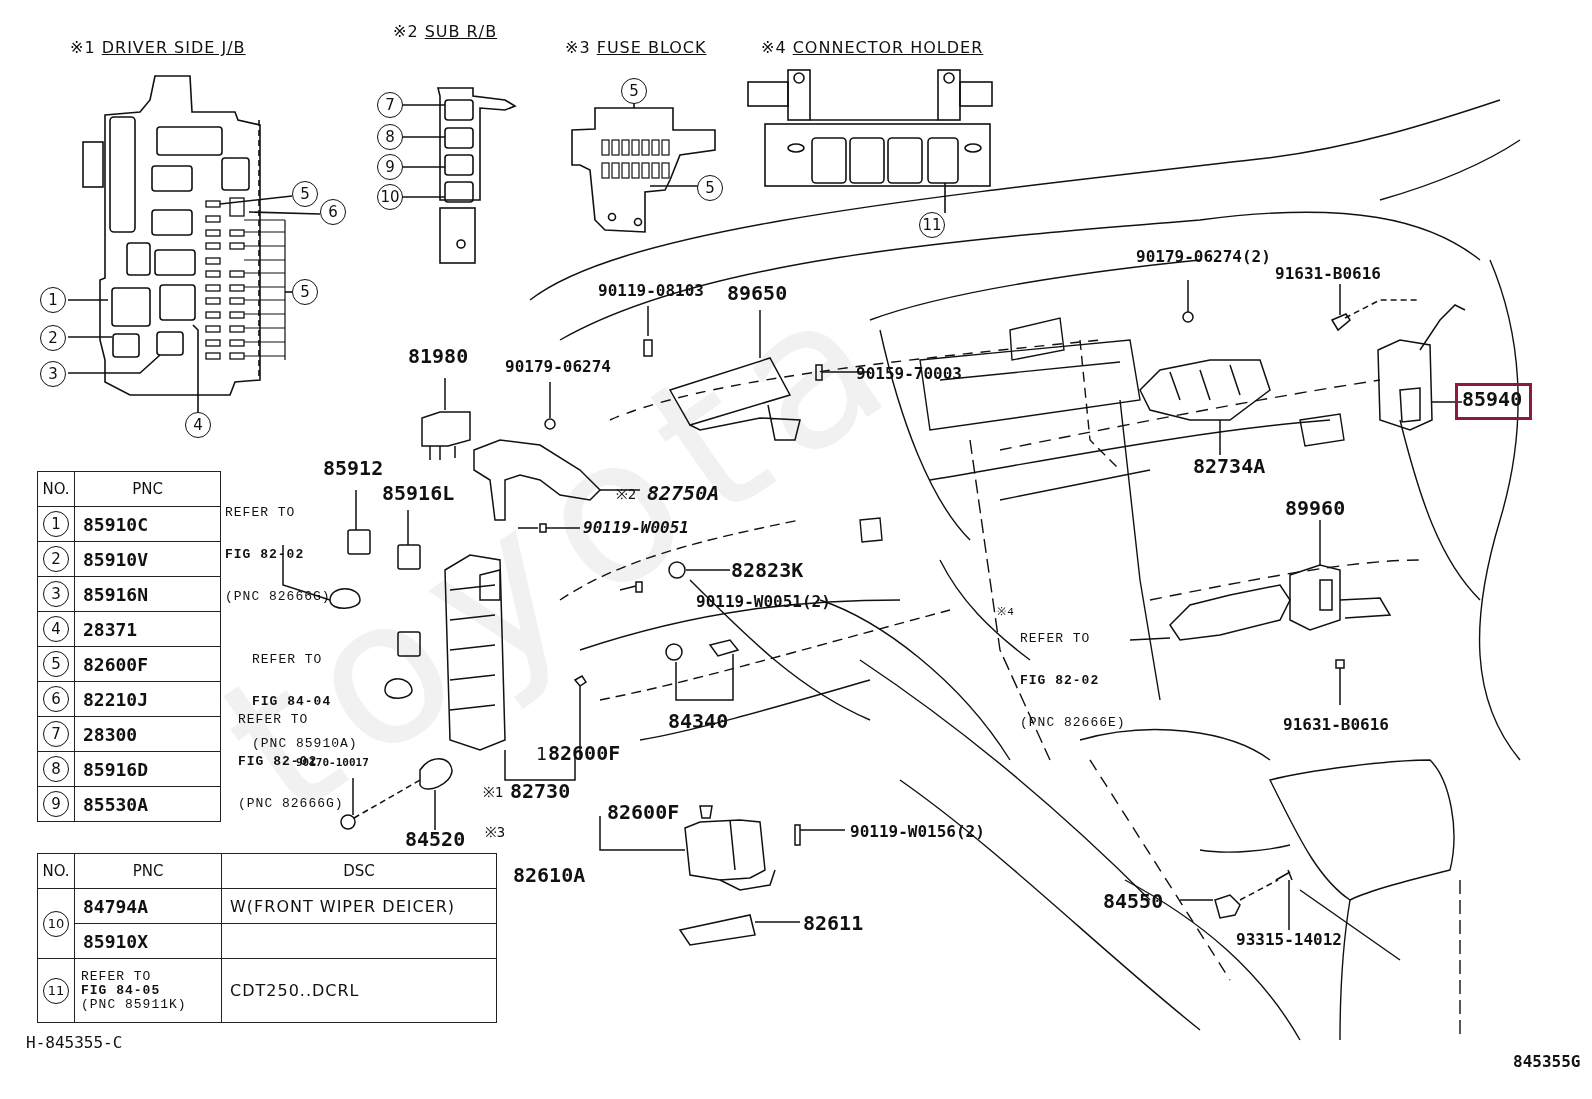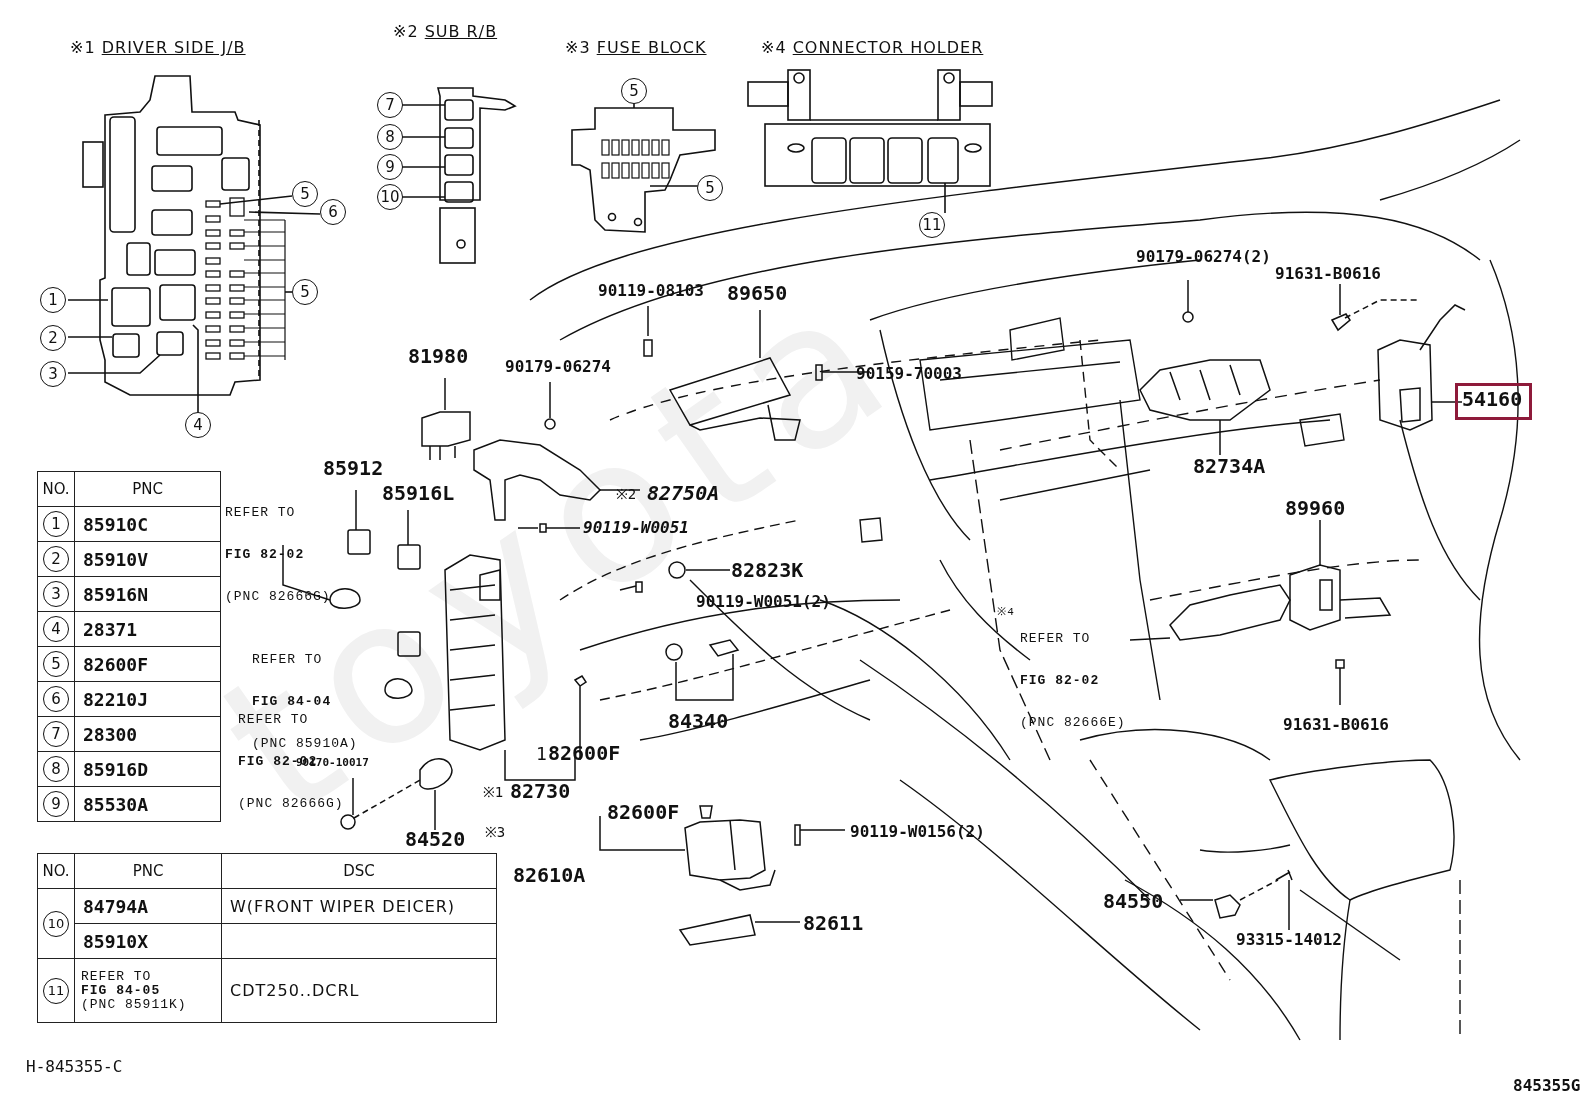--- a/index.html
+++ b/index.html
@@ -19,21 +19,21 @@
   table.pnc { position:absolute; border-collapse:collapse; font-family:"DejaVu Sans", sans-serif; }
   table.pnc td, table.pnc th { border:1.5px solid #222; padding:0;margin-left:25px; }
   table.pnc th { font-weight:normal; font-size:15px; height:34px; }
   table.pnc td.no { width:36px; text-align:center; }
   table.pnc td.no .c { display:inline-block; width:24px; height:24px; border:1.5px solid #111; border-radius:50%;
                        font-size:15px; line-height:24px; text-align:center; }
   table.pnc td.val { font-family:"DejaVu Sans Mono", monospace; font-weight:bold; font-size:18px;
                      padding-left:8px; height:34px; }
   table.pnc td.dsc { font-size:16px; padding-left:8px; letter-spacing:1px; }
   .highlight { position:absolute; border:3px solid #8e1a3a; }
-  .footer { position:absolute; font-family:"DejaVu Sans Mono", monospace; font-size:16px; font-weight:bold;margin-top:24px; }
+  .footer { position:absolute; font-family:"DejaVu Sans Mono", monospace; font-size:16px; font-weight:bold; }
   svg.draw { position:absolute; left:0; top:0; }
   .watermark { position:absolute; font-family:"DejaVu Sans", sans-serif; font-size:200px; color:#f1f1f1;
                transform:rotate(-35deg); left:180px; top:430px; white-space:nowrap; letter-spacing:20px;
                pointer-events:none; }
 </style>
 </head>
 <body>
 
 <div class="watermark">toyota</div>
 
@@ -404,21 +404,21 @@
 <div class="lbl big" style="left:323px;top:456px;">85912</div>
 <div class="lbl big" style="left:382px;top:481px;">85916L</div>
 <div class="lbl" style="left:598px;top:281px;font-size:16px;">90119-08103</div>
 <div class="lbl big" style="left:727px;top:281px;">89650</div>
 <div class="lbl" style="left:505px;top:357px;font-size:16px;">90179-06274</div>
 <div class="lbl" style="left:856px;top:364px;font-size:16px;">90159-70003</div>
 <div class="lbl" style="left:1136px;top:247px;font-size:16px;">90179-06274(2)</div>
 <div class="lbl" style="left:1275px;top:264px;font-size:16px;">91631-B0616</div>
 
 <div class="highlight" style="left: 1455px; top: 383px; width: 71px; height: 31px; border-color: rgb(142, 26, 58);"></div>
-<div class="lbl big" style="left:1462px;top:387px;">54160</div>
+<div class="lbl big" style="left:1462px;top:387px;">85940</div>
 
 <div class="lbl big" style="left:1193px;top:454px;">82734A</div>
 <div class="lbl" style="left:616px;top:484px;font-size:14px;font-weight:normal;">※2</div>
 <div class="lbl big" style="left:647px;top:481px;font-style:italic;">82750A</div>
 <div class="lbl" style="left:583px;top:518px;font-size:16px;font-style:italic;">90119-W0051</div>
 <div class="lbl big" style="left:731px;top:558px;">82823K</div>
 <div class="lbl" style="left:696px;top:592px;font-size:16px;">90119-W0051(2)</div>
 <div class="lbl big" style="left:1285px;top:496px;">89960</div>
 <div class="lbl" style="left:1283px;top:715px;font-size:16px;">91631-B0616</div>
 <div class="lbl big" style="left:668px;top:709px;">84340</div>

